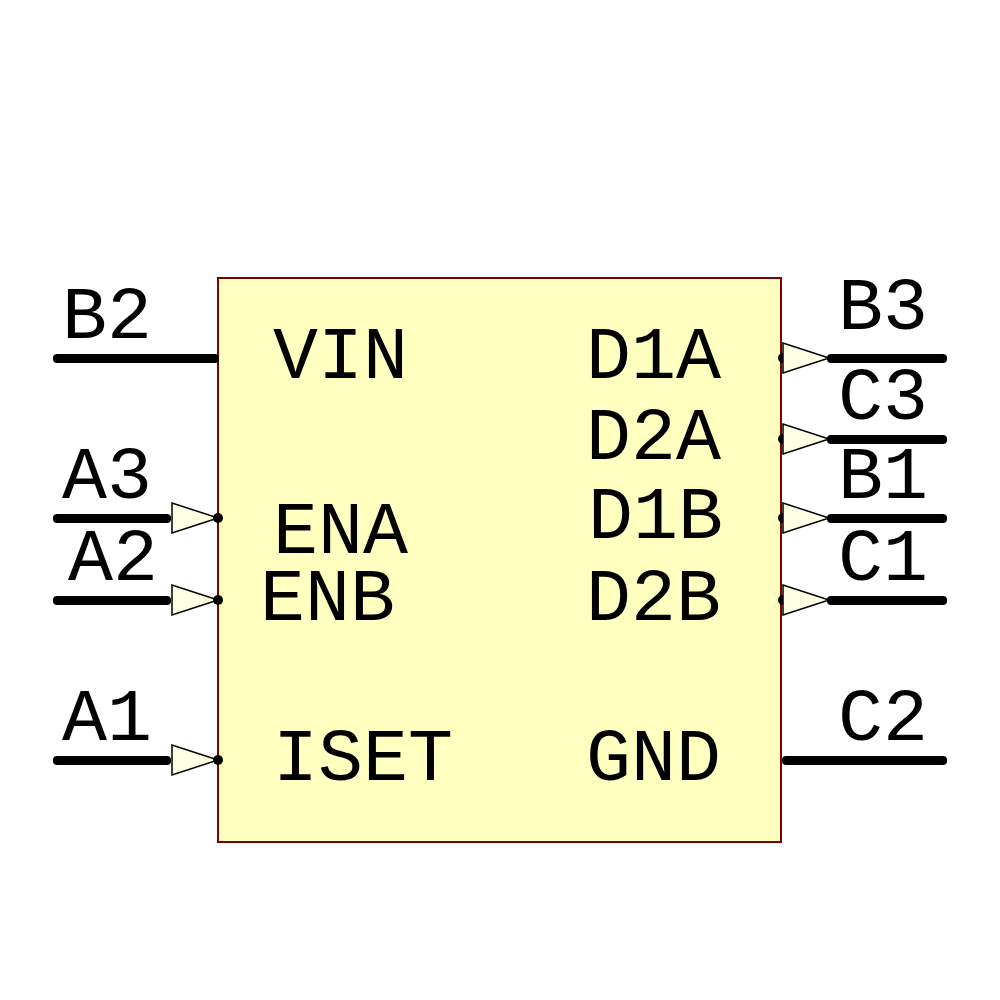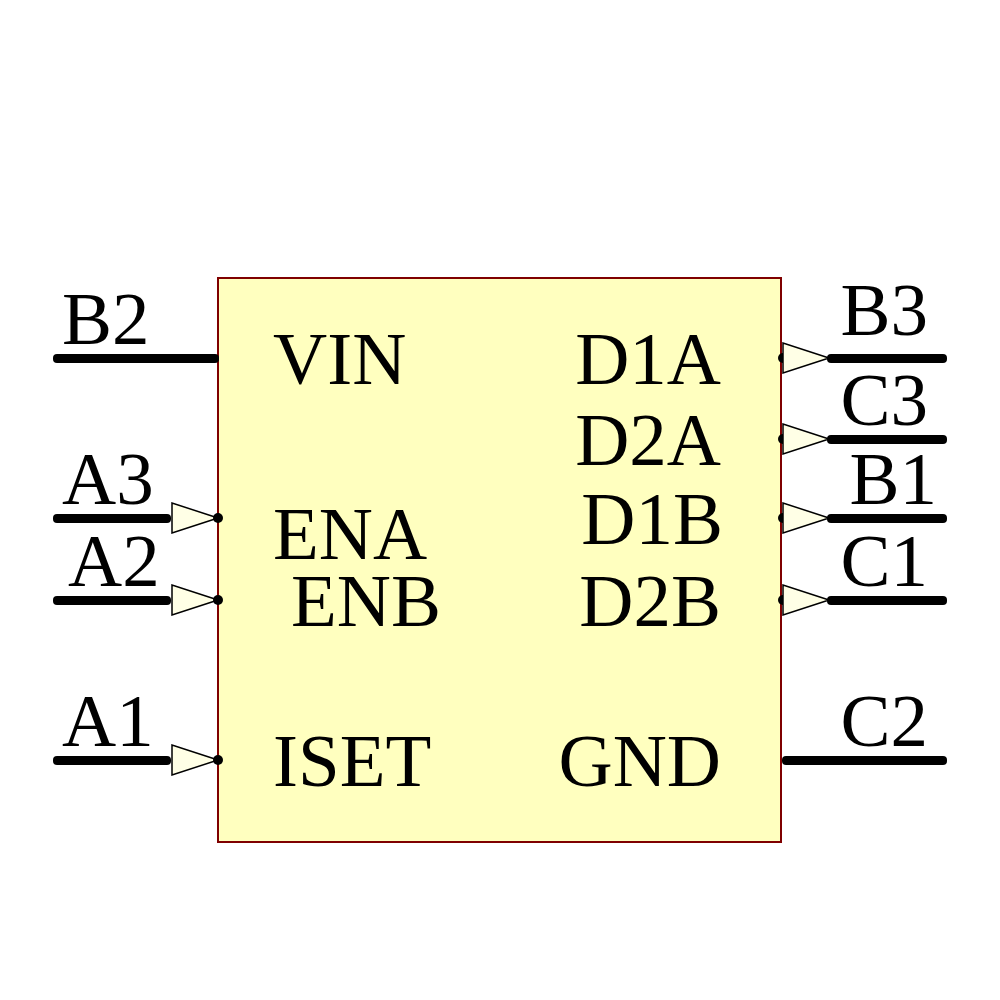--- a/index.html
+++ b/index.html
@@ -7,20 +7,21 @@
     --body-border:#7f0000;
     --pin-color:#000000;
     --arrow-fill:#FFFFE6;
     --canvas-bg:#ffffff;
   }
   html,body{margin:0;padding:0;}
   body{background:var(--canvas-bg);font-family:"Liberation Serif","DejaVu Serif",serif;}
   .canvas{
     position:relative;width:1000px;height:988px;background:var(--canvas-bg);
     overflow:hidden;
+    font-family:Liberation Mono, monospace;
   }
   .symbol-body{
     position:absolute;left:217px;top:277px;width:565px;height:566px;
     box-sizing:border-box;background:var(--body-fill);
     border:2px solid var(--body-border);
   }
   .pinline{
     position:absolute;height:9px;background:var(--pin-color);border-radius:4px;
   }
   .dot{
@@ -57,21 +58,21 @@
     <div class="pinname" style="left:273px;top:496px">ENA</div>
   </div>
 
   <div>
     <div class="designator" style="left:68px;top:523px">A2</div>
     <div class="pinline" style="left:53px;top:596px;width:118px"></div>
     <svg class="arrow" style="left:171px;top:584px" width="48" height="32" viewBox="0 0 48 32">
       <polygon points="1,1 1,31 47,16" style="fill:var(--arrow-fill);stroke:var(--pin-color);stroke-width:1.5"></polygon>
     </svg>
     <div class="dot" style="left:213px;top:595px"></div>
-    <div class="pinname" style="left:291px;top:563px">ENB</div>
+    <div class="pinname" style="left:260px;top:563px">ENB</div>
   </div>
 
   <div>
     <div class="designator" style="left:62px;top:683px">A1</div>
     <div class="pinline" style="left:53px;top:756px;width:118px"></div>
     <svg class="arrow" style="left:171px;top:744px" width="48" height="32" viewBox="0 0 48 32">
       <polygon points="1,1 1,31 47,16" style="fill:var(--arrow-fill);stroke:var(--pin-color);stroke-width:1.5"></polygon>
     </svg>
     <div class="dot" style="left:213px;top:755px"></div>
     <div class="pinname" style="left:273px;top:723px">ISET</div>
@@ -91,21 +92,21 @@
     <div class="designator r-align" style="right:72px;top:362px">C3</div>
     <div class="dot" style="left:778px;top:434px"></div>
     <svg class="arrow" style="left:782px;top:423px" width="48" height="32" viewBox="0 0 48 32">
       <polygon points="1,1 1,31 47,16" style="fill:var(--arrow-fill);stroke:var(--pin-color);stroke-width:1.5"></polygon>
     </svg>
     <div class="pinline" style="left:827px;top:435px;width:120px"></div>
     <div class="pinname r-align" style="right:279px;top:402px">D2A</div>
   </div>
 
   <div>
-    <div class="designator r-align" style="right:63px;top:441px">B1</div>
+    <div class="designator r-align" style="right:72px;top:441px">B1</div>
     <div class="dot" style="left:778px;top:513px"></div>
     <svg class="arrow" style="left:782px;top:502px" width="48" height="32" viewBox="0 0 48 32">
       <polygon points="1,1 1,31 47,16" style="fill:var(--arrow-fill);stroke:var(--pin-color);stroke-width:1.5"></polygon>
     </svg>
     <div class="pinline" style="left:827px;top:514px;width:120px"></div>
     <div class="pinname r-align" style="right:277px;top:481px">D1B</div>
   </div>
 
   <div>
     <div class="designator r-align" style="right:72px;top:523px">C1</div>

